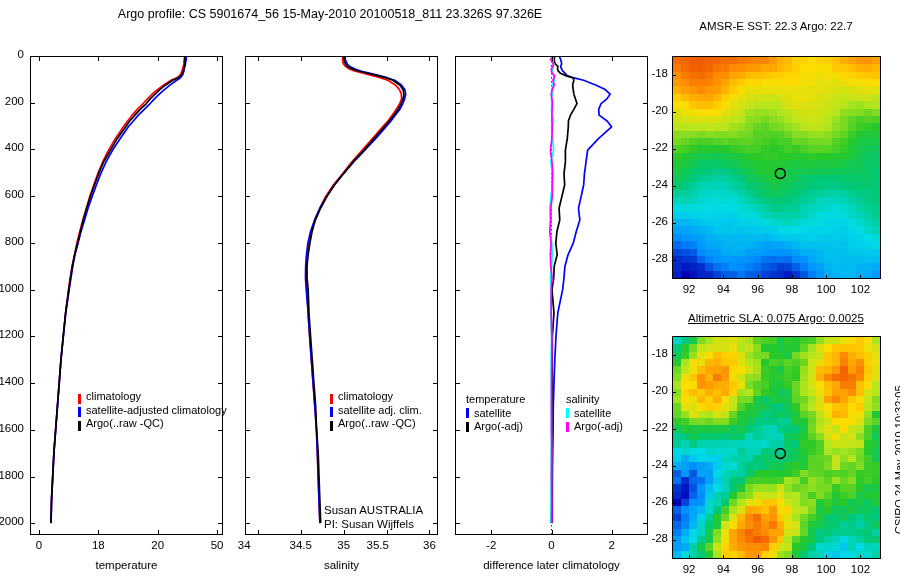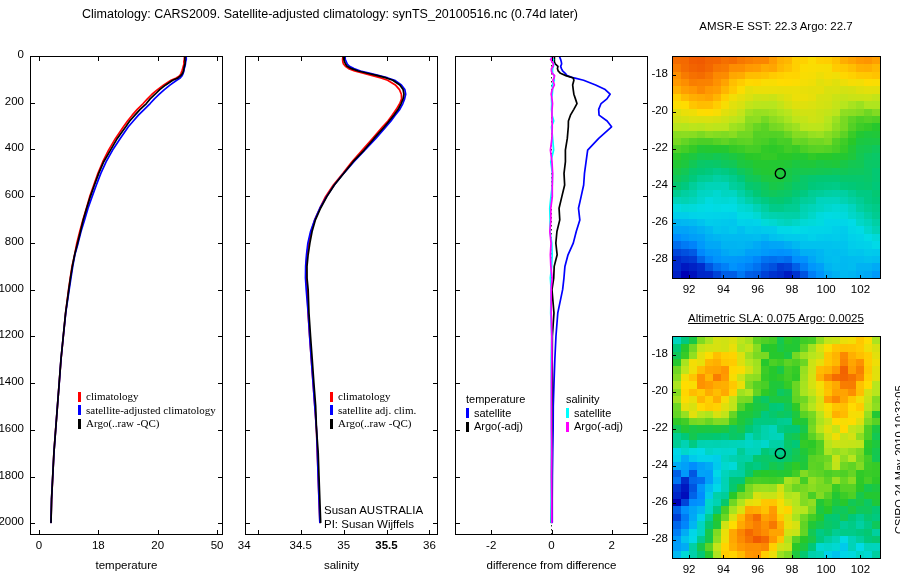--- a/index.html
+++ b/index.html
@@ -7,32 +7,32 @@
        font-family:"Liberation Sans","DejaVu Sans",sans-serif;
        color:#000;overflow:hidden;}
   .abs{position:absolute;}
   #title{left:0;top:6px;width:660px;text-align:center;font-size:12.5px;line-height:16px;}
   .axis-box{position:absolute;border:1px solid #000;background:#fff;box-sizing:border-box;}
   .panel-svg{position:absolute;left:0;top:0;}
   .tick-lbl{position:absolute;font-size:11.5px;white-space:nowrap;}
   .xlabel{position:absolute;font-size:11.5px;text-align:center;}
   .maptitle{position:absolute;font-size:11.5px;text-align:center;white-space:nowrap;}
   .legend{position:absolute;font-size:11px;line-height:13.5px;white-space:nowrap;}
-  .legend .row{display:flex;align-items:center;height:13.5px;font-family:Liberation Serif, serif;}
+  .legend .row{display:flex;align-items:flex-end;height:13.5px;}
   .swatch{display:inline-block;width:3px;height:10px;margin-right:5px;flex:0 0 3px;}
   .credit{position:absolute;font-size:11.5px;line-height:14px;text-align:left;white-space:nowrap;}
   .vertlabel{position:absolute;font-size:11px;white-space:nowrap;
              transform-origin:0 0;transform:rotate(-90deg);}
   .legend2{position:absolute;font-size:11px;line-height:13.5px;}
 </style>
 </head>
 <body>
 
 <div id="title" class="abs">
-  <div>Climatology: CARS2009. Satellite-adjusted climatology: synTS_20100516.nc (0.74d later)</div>
+  <div>Argo profile: CS 5901674_56 15-May-2010 20100518_811 23.326S 97.326E</div>
 </div>
 
 <div class="axis-box" id="p1" style="left:30px;top:56px;width:193px;height:479px;">
   <svg class="panel-svg" id="p1svg" width="191" height="477">
       <path d="M153.45,0.00L153.31,2.33L152.85,4.65L153.00,6.98L152.29,9.31L151.70,11.63L150.90,13.96L150.02,16.29L148.77,18.61L145.29,20.94L139.97,23.27L132.75,27.92L126.47,32.58L120.94,37.23L116.40,41.88L112.14,46.54L106.25,52.35L101.20,58.17L96.53,63.99L92.41,69.80L84.47,81.44L77.56,93.07L71.79,104.71L66.94,116.34L62.79,127.98L58.72,139.61L55.42,151.24L51.87,162.88L48.75,174.51L45.81,186.15L43.62,197.78L41.00,209.41L39.23,221.05L37.54,232.68L34.62,255.95L32.32,279.22L30.02,302.49L28.21,325.76L26.47,349.02L24.65,372.29L22.91,395.56L21.78,418.83L20.60,442.10L19.96,465.37" fill="none" stroke="#ff0000" stroke-width="1.7" stroke-linejoin="round" stroke-linecap="round"></path>
       <path d="M155.17,0.00L155.29,2.33L154.65,4.65L154.40,6.98L154.01,9.31L153.22,11.63L152.88,13.96L152.17,16.29L151.12,18.61L149.17,20.94L145.70,23.27L139.24,27.92L133.37,32.58L128.30,37.23L123.39,41.88L119.11,46.54L113.32,52.35L107.40,58.17L102.33,63.99L97.35,69.80L89.24,81.44L81.60,93.07L75.19,104.71L69.82,116.34L65.36,127.98L61.11,139.61L57.02,151.24L53.62,162.88L50.00,174.51L47.10,186.15L43.88,197.78L41.75,209.41L39.94,221.05L38.20,232.68L34.74,255.95L32.30,279.22L29.97,302.49L28.26,325.76L26.42,349.02L24.69,372.29L22.96,395.56L21.76,418.83L20.52,442.10L20.00,465.37" fill="none" stroke="#0000ff" stroke-width="1.7" stroke-linejoin="round" stroke-linecap="round"></path>
       <path d="M154.04,0.00L153.93,2.33L154.10,4.65L154.05,6.98L153.30,9.31L152.92,11.63L152.42,13.96L151.62,16.29L149.73,18.61L146.95,20.94L141.71,23.27L134.73,27.92L128.73,32.58L124.08,37.23L119.13,41.88L115.37,46.54L109.14,52.35L103.92,58.17L98.71,63.99L94.74,69.80L86.31,81.44L79.49,93.07L72.76,104.71L67.71,116.34L63.43,127.98L59.33,139.61L55.63,151.24L52.23,162.88L49.45,174.51L46.56,186.15L43.61,197.78L41.34,209.41L39.41,221.05L37.76,232.68L34.59,255.95L32.27,279.22L29.95,302.49L28.21,325.76L26.46,349.02L24.70,372.29L22.94,395.56L21.74,418.83L20.59,442.10L20.02,465.37" fill="none" stroke="#000000" stroke-width="1.7" stroke-linejoin="round" stroke-linecap="round"></path>
     </svg>
 </div>
 <div id="p1ticks">
@@ -108,21 +108,21 @@
 <div id="p2ticks">
     <div class="tick-lbl" style="left: 237.867px; top: 539px; width: 40px; ">34</div>
     <div class="abs" style="left: 257.867px; top: 530px; width: 1px; height: 5px; background: rgb(0, 0, 0);"></div>
     <div class="abs" style="left: 257.867px; top: 56px; width: 1px; height: 5px; background: rgb(0, 0, 0);"></div>
     <div class="tick-lbl" style="left: 280.756px; top: 539px; width: 40px; text-align: center;">34.5</div>
     <div class="abs" style="left: 300.756px; top: 530px; width: 1px; height: 5px; background: rgb(0, 0, 0);"></div>
     <div class="abs" style="left: 300.756px; top: 56px; width: 1px; height: 5px; background: rgb(0, 0, 0);"></div>
     <div class="tick-lbl" style="left: 323.644px; top: 539px; width: 40px; text-align: center;">35</div>
     <div class="abs" style="left: 343.644px; top: 530px; width: 1px; height: 5px; background: rgb(0, 0, 0);"></div>
     <div class="abs" style="left: 343.644px; top: 56px; width: 1px; height: 5px; background: rgb(0, 0, 0);"></div>
-    <div class="tick-lbl" style="left: 366.533px; top: 539px; width: 40px; text-align: center; font-weight: bold;">35.5</div>
+    <div class="tick-lbl" style="left: 366.533px; top: 539px; width: 40px; ">35.5</div>
     <div class="abs" style="left: 386.533px; top: 530px; width: 1px; height: 5px; background: rgb(0, 0, 0);"></div>
     <div class="abs" style="left: 386.533px; top: 56px; width: 1px; height: 5px; background: rgb(0, 0, 0);"></div>
     <div class="tick-lbl" style="left: 409.422px; top: 539px; width: 40px; text-align: center;">36</div>
     <div class="abs" style="left: 429.422px; top: 530px; width: 1px; height: 5px; background: rgb(0, 0, 0);"></div>
     <div class="abs" style="left: 429.422px; top: 56px; width: 1px; height: 5px; background: rgb(0, 0, 0);"></div>
     <div class="abs" style="left: 245px; top: 56px; width: 5px; height: 1px; background: rgb(0, 0, 0);"></div>
     <div class="abs" style="left: 433px; top: 56px; width: 5px; height: 1px; background: rgb(0, 0, 0);"></div>
     <div class="abs" style="left: 245px; top: 102.732px; width: 5px; height: 1px; background: rgb(0, 0, 0);"></div>
     <div class="abs" style="left: 433px; top: 102.732px; width: 5px; height: 1px; background: rgb(0, 0, 0);"></div>
     <div class="abs" style="left: 245px; top: 149.463px; width: 5px; height: 1px; background: rgb(0, 0, 0);"></div>
@@ -199,21 +199,21 @@
     <div class="abs" style="left: 643px; top: 336.39px; width: 5px; height: 1px; background: rgb(0, 0, 0);"></div>
     <div class="abs" style="left: 455px; top: 383.122px; width: 5px; height: 1px; background: rgb(0, 0, 0);"></div>
     <div class="abs" style="left: 643px; top: 383.122px; width: 5px; height: 1px; background: rgb(0, 0, 0);"></div>
     <div class="abs" style="left: 455px; top: 429.854px; width: 5px; height: 1px; background: rgb(0, 0, 0);"></div>
     <div class="abs" style="left: 643px; top: 429.854px; width: 5px; height: 1px; background: rgb(0, 0, 0);"></div>
     <div class="abs" style="left: 455px; top: 476.585px; width: 5px; height: 1px; background: rgb(0, 0, 0);"></div>
     <div class="abs" style="left: 643px; top: 476.585px; width: 5px; height: 1px; background: rgb(0, 0, 0);"></div>
     <div class="abs" style="left: 455px; top: 523.317px; width: 5px; height: 1px; background: rgb(0, 0, 0);"></div>
     <div class="abs" style="left: 643px; top: 523.317px; width: 5px; height: 1px; background: rgb(0, 0, 0);"></div>
   </div>
-<div class="xlabel" style="left:443px;top:559px;width:217px;">difference from difference</div>
+<div class="xlabel" style="left:443px;top:559px;width:217px;">difference later climatology</div>
 <div class="legend2" id="leg3a" style="left:466px;top:393px;">
     <div class="hdr">temperature</div>
     <div class="row" style="display: flex; align-items: center; height: 13.5px;">
       <span class="swatch" style="background: rgb(0, 0, 255);"></span>
       <span>satellite</span>
     </div>
     <div class="row" style="display: flex; align-items: center; height: 13.5px;">
       <span class="swatch" style="background: rgb(0, 0, 0);"></span>
       <span>Argo(-adj)</span>
     </div>

